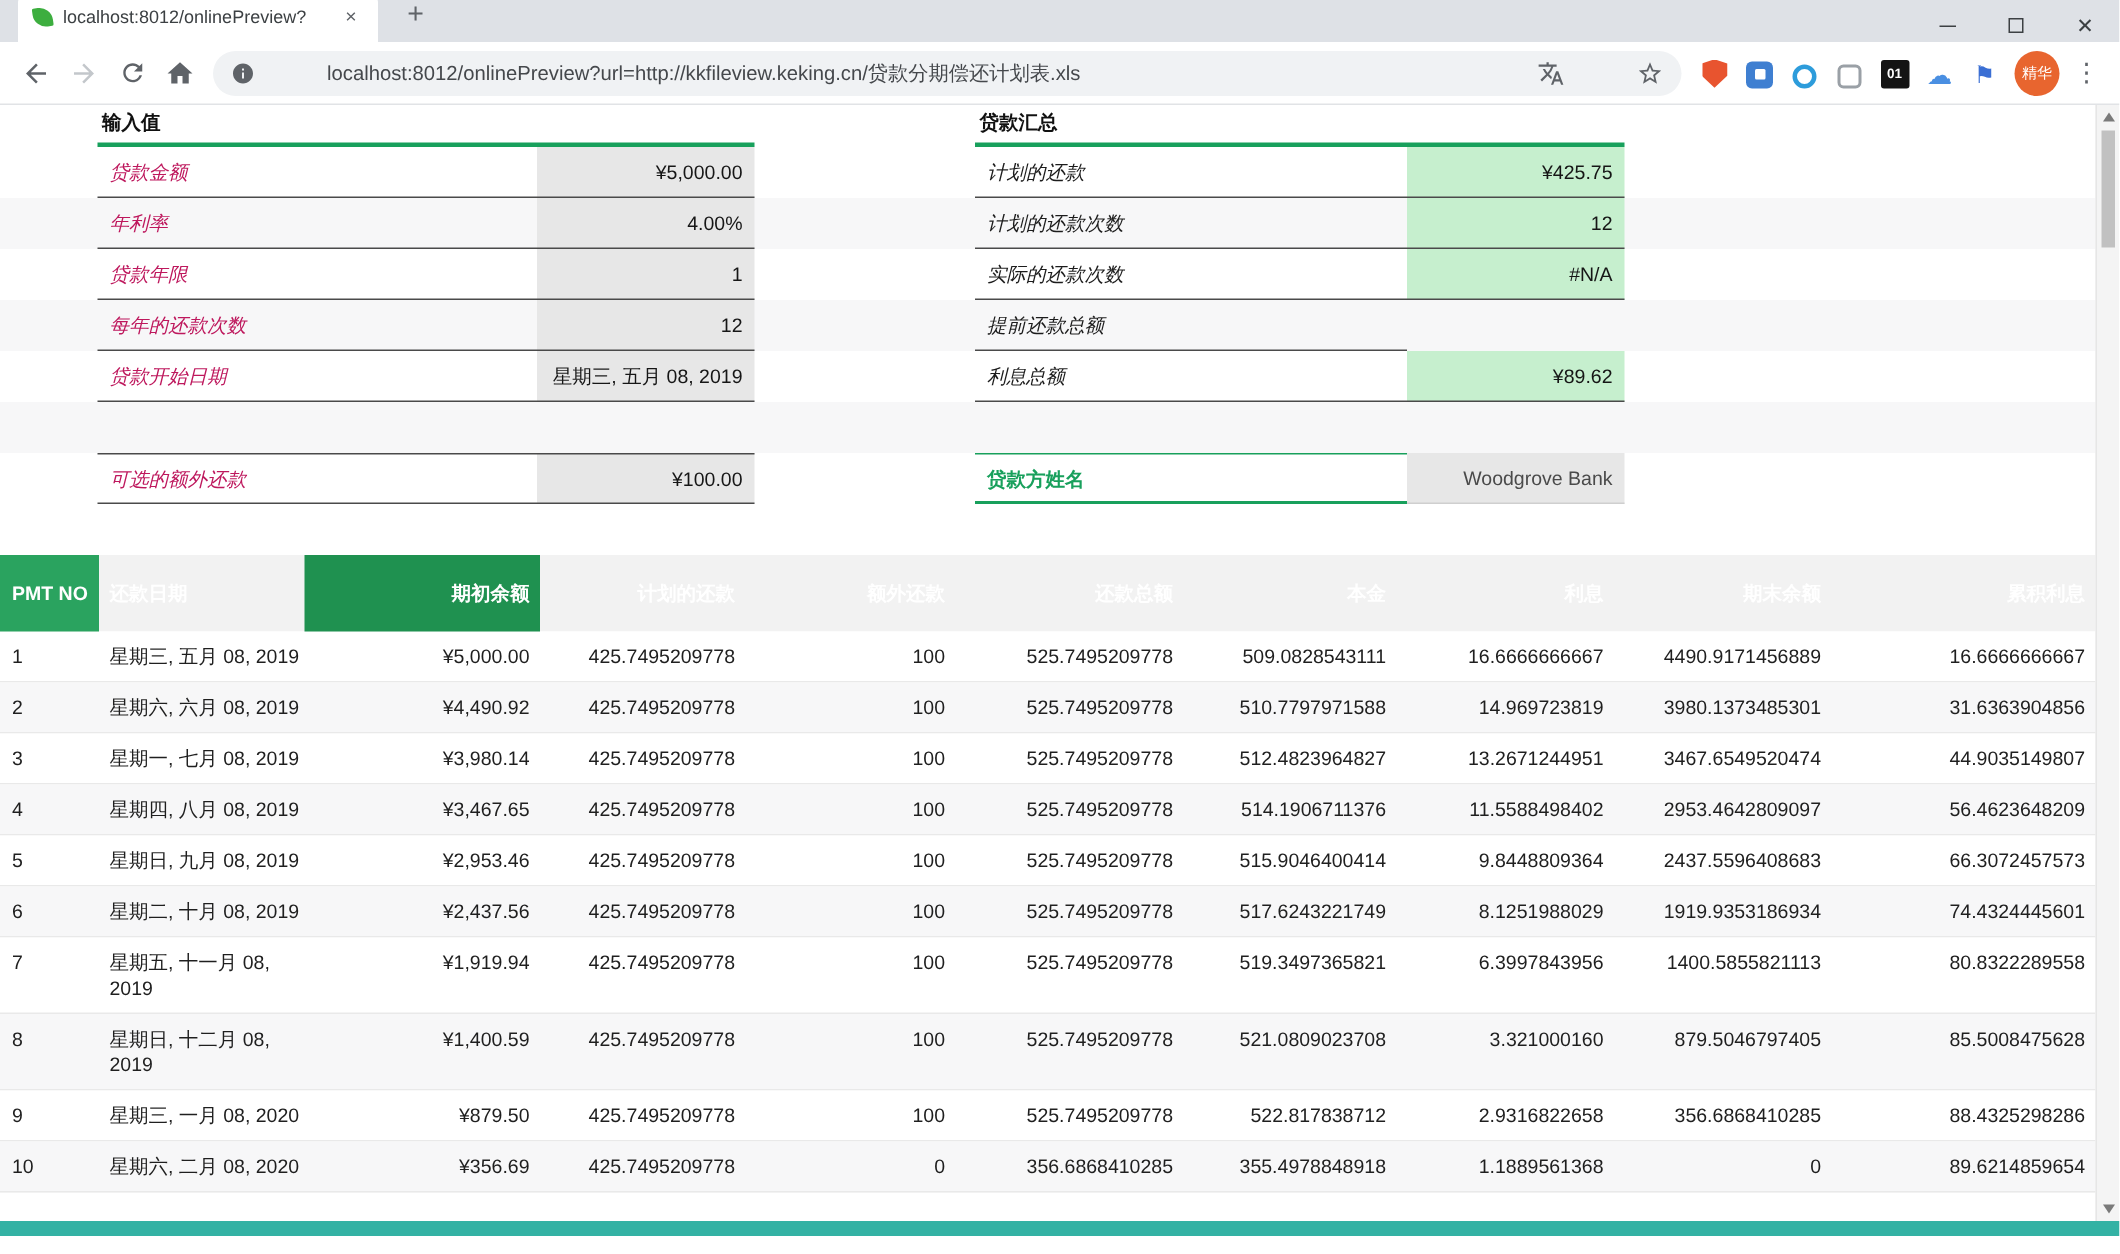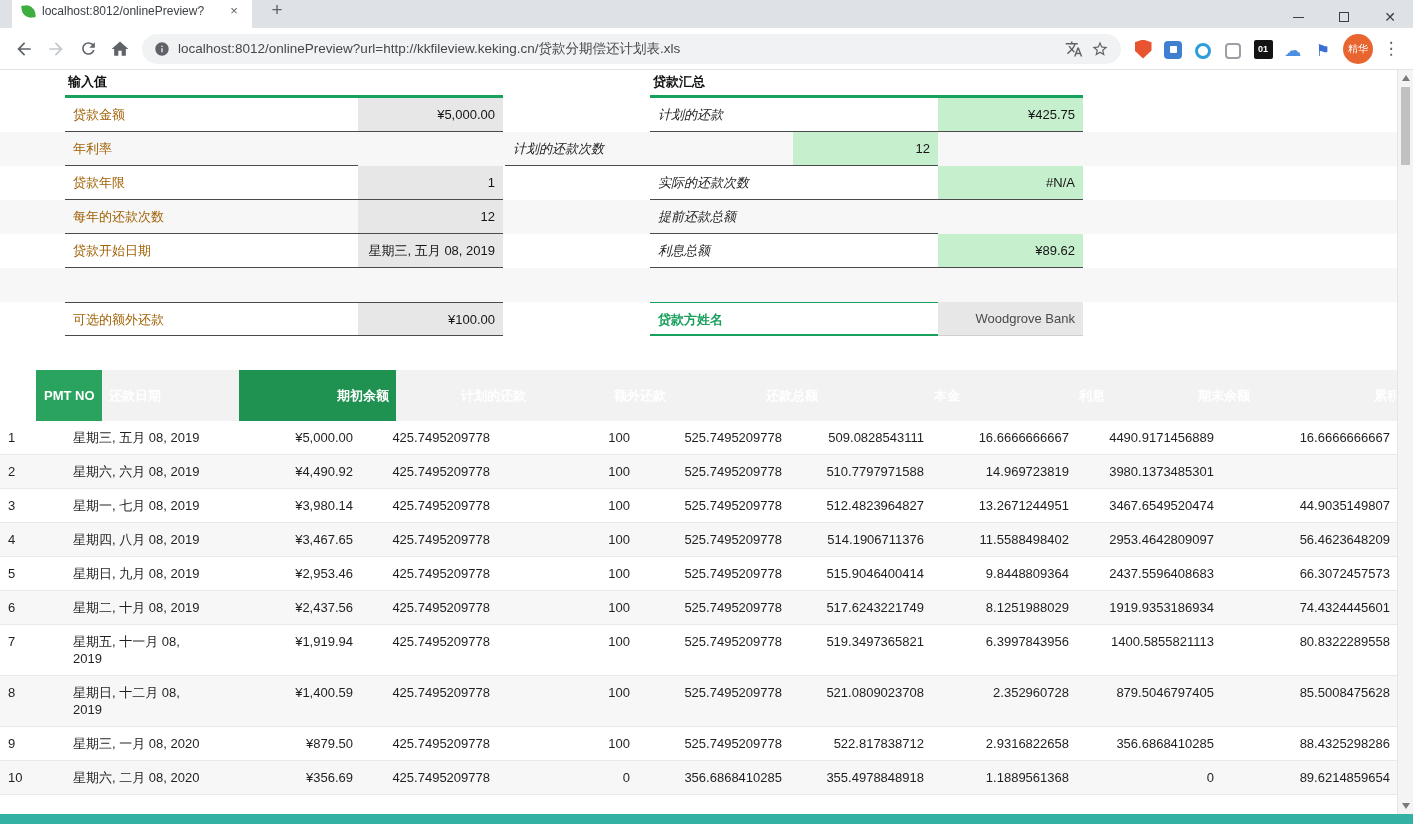--- a/index.html
+++ b/index.html
@@ -15,21 +15,21 @@
   .newtab{position:absolute;left:264px;bottom:5px;width:26px;height:26px;line-height:25px;text-align:center;font-size:19px;color:#5f6368;border-radius:13px;}
   .winctl{position:absolute;right:0;top:0;display:flex;height:34px;}
   .winctl .ctl{width:46px;display:flex;align-items:center;justify-content:center;color:#3c4043;}
   .ctl-min-glyph{display:block;width:11px;border-top:1px solid #3c4043;}
   .ctl-max-glyph{display:block;width:10px;height:10px;border:1px solid #3c4043;box-sizing:border-box;}
   .ctl-close-glyph{font-size:14px;}
 
   
   .toolbar{height:41px;background:#fff;border-bottom:1px solid #e1e3e6;display:flex;align-items:center;padding:0 8px;flex:0 0 auto;}
   .navbtn{width:32px;height:32px;display:flex;align-items:center;justify-content:center;border-radius:16px;flex:0 0 auto;}
-  .omnibox{flex:1;height:30px;background:#f0f2f4;border-radius:15px;display:flex;align-items:center;padding:0 12px;margin:0 6px;min-width:0;}
+  .omnibox{flex:1;height:30px;background:#f0f2f4;border-radius:15px;display:flex;align-items:center;padding:0 12px;margin:0 6px;min-width:0;gap:40px;}
   .url{flex:1;font-size:13.5px;color:#45484c;white-space:nowrap;overflow:hidden;margin:0 10px 0 8px;min-width:0;}
   .obx-icon{flex:0 0 auto;display:flex;align-items:center;margin-left:8px;}
   .exticons{display:flex;align-items:center;gap:10px;margin:0 6px;flex:0 0 auto;}
   .ext{width:20px;height:20px;display:flex;align-items:flex-end;justify-content:center;flex:0 0 auto;}
   .ext-shield{width:17px;height:19px;background:#e8542f;clip-path:polygon(50% 0,100% 15%,100% 58%,50% 100%,0 58%,0 15%);}
   .ext-blue{width:18px;height:18px;background:#3f7fd1;border-radius:4px;display:flex;align-items:center;justify-content:center;}
   .ext-blue i{display:block;width:7px;height:7px;background:#fff;border-radius:1px;}
   .ext-ring{width:16px;height:16px;border:3px solid #2d9cdb;border-radius:50%;box-sizing:border-box;background:#fff;}
   .ext-gray{width:16px;height:16px;border:2px solid #9aa0a6;border-radius:4px;box-sizing:border-box;}
   .ext-badge{width:19px;height:19px;background:#141414;color:#fff;border-radius:2px;font-size:9px;font-weight:bold;display:flex;align-items:center;justify-content:center;}
@@ -45,31 +45,31 @@
   .sec-band{height:28px;display:flex;}
   .sp-a{width:65px;flex:0 0 auto;}
   .sp-b{width:147px;flex:0 0 auto;}
   .sec-left{width:438px;border-bottom:3px solid #18a05c;display:flex;align-items:flex-end;box-sizing:border-box;flex:0 0 auto;}
   .sec-right{width:433px;border-bottom:3px solid #18a05c;display:flex;align-items:flex-end;box-sizing:border-box;flex:0 0 auto;}
   .sec-title{font-size:13px;font-weight:bold;color:#111;padding:0 0 4px 3px;}
 
   .band{height:34px;display:flex;background:#fff;}
   .toprows > div.band:nth-of-type(even){background:#f7f7f8;}
   .cell{box-sizing:border-box;height:34px;line-height:33px;font-size:13px;overflow:hidden;white-space:nowrap;flex:0 0 auto;}
-  .lcell-label{width:293px;color:#a16207;padding:0 8px;border-bottom:1px solid #4a4a4a;}
+  .lcell-label{width:293px;font-style:italic;color:#be185d;padding:0 8px;border-bottom:1px solid #4a4a4a;}
   .lcell-value{width:145px;text-align:right;background:#e7e7e7;color:#161616;padding:0 8px;border-bottom:1px solid #4a4a4a;}
   .rcell-label{width:288px;font-style:italic;color:#1c1c1c;padding:0 8px;border-bottom:1px solid #4a4a4a;}
   .rcell-value{width:145px;text-align:right;background:#c6efce;color:#161616;padding:0 8px;border-bottom:1px solid #4a4a4a;}
   .bt{border-top:1px solid #4a4a4a;}
   .band-empty{background:#f7f7f8;}
   .lender-label{width:288px;font-weight:bold;color:#18a05c;padding:0 8px;border-top:1px solid #18a05c;border-bottom:2px solid #18a05c;}
   .lender-value{width:145px;text-align:right;background:#e7e7e7;color:#4a4a4a;padding:0 8px;border-bottom:1px solid #cfcfcf;}
 
   
-  .bt-header{height:51px;display:flex;background:#f2f2f2;margin-left:36px;}
+  .bt-header{height:51px;display:flex;background:#f2f2f2;}
   .hc{box-sizing:border-box;display:flex;align-items:center;font-size:13px;font-weight:bold;color:#fff;flex:0 0 auto;overflow:hidden;}
   .h-pmt{background:#2aa35f;padding-left:8px;line-height:17px;white-space:normal;}
   .h-begin{background:#1f9150;}
   .hl{justify-content:flex-start;padding-left:7px;}
   .hr{justify-content:flex-end;padding-right:7px;}
   .w0{width:66px;} .w1{width:137px;} .w2{width:157px;} .w3{width:137px;} .w4{width:140px;}
   .w5{width:152px;} .w6{width:142px;} .w7{width:145px;} .w8{width:145px;} .w9{width:176px;}
 
   .bt-row{display:flex;background:#fff;border-bottom:1px solid #e9e9e9;box-sizing:border-box;min-height:34px;align-items:stretch;}
   .bt-rows > div.bt-row:nth-of-type(even){background:#f7f7f8;}
@@ -198,20 +198,21 @@
             <div class="cell lcell-label">贷款金额</div>
             <div class="cell lcell-value">¥5,000.00</div>
             <div class="sp-b"></div>
             <div class="cell rcell-label">计划的还款</div>
             <div class="cell rcell-value">¥425.75</div>
           </div>
 
           <div class="band">
             <div class="sp-a"></div>
             <div class="cell lcell-label">年利率</div>
+            <div class="cell lcell-value">4.00%</div>
             <div class="sp-b"></div>
             <div class="cell rcell-label">计划的还款次数</div>
             <div class="cell rcell-value">12</div>
           </div>
 
           <div class="band">
             <div class="sp-a"></div>
             <div class="cell lcell-label">贷款年限</div>
             <div class="cell lcell-value">1</div>
             <div class="sp-b"></div>
@@ -281,20 +282,21 @@
           <div class="bt-row">
             <div class="dc al c-pmt w0">2</div>
             <div class="dc al c-date w1">星期六, 六月 08, 2019</div>
             <div class="dc ar w2">¥4,490.92</div>
             <div class="dc ar w3">425.7495209778</div>
             <div class="dc ar w4">100</div>
             <div class="dc ar w5">525.7495209778</div>
             <div class="dc ar w6">510.7797971588</div>
             <div class="dc ar w7">14.969723819</div>
             <div class="dc ar w8">3980.1373485301</div>
+            <div class="dc ar w9">31.6363904856</div>
           </div>
 
           <div class="bt-row">
             <div class="dc al c-pmt w0">3</div>
             <div class="dc al c-date w1">星期一, 七月 08, 2019</div>
             <div class="dc ar w2">¥3,980.14</div>
             <div class="dc ar w3">425.7495209778</div>
             <div class="dc ar w4">100</div>
             <div class="dc ar w5">525.7495209778</div>
             <div class="dc ar w6">512.4823964827</div>
@@ -358,21 +360,21 @@
 
           <div class="bt-row">
             <div class="dc al c-pmt w0">8</div>
             <div class="dc al c-date w1">星期日, 十二月 08,
 2019</div>
             <div class="dc ar w2">¥1,400.59</div>
             <div class="dc ar w3">425.7495209778</div>
             <div class="dc ar w4">100</div>
             <div class="dc ar w5">525.7495209778</div>
             <div class="dc ar w6">521.0809023708</div>
-            <div class="dc ar w7">2.352960728</div>
+            <div class="dc ar w7">3.321000160</div>
             <div class="dc ar w8">879.5046797405</div>
             <div class="dc ar w9">85.5008475628</div>
           </div>
 
           <div class="bt-row">
             <div class="dc al c-pmt w0">9</div>
             <div class="dc al c-date w1">星期三, 一月 08, 2020</div>
             <div class="dc ar w2">¥879.50</div>
             <div class="dc ar w3">425.7495209778</div>
             <div class="dc ar w4">100</div>

